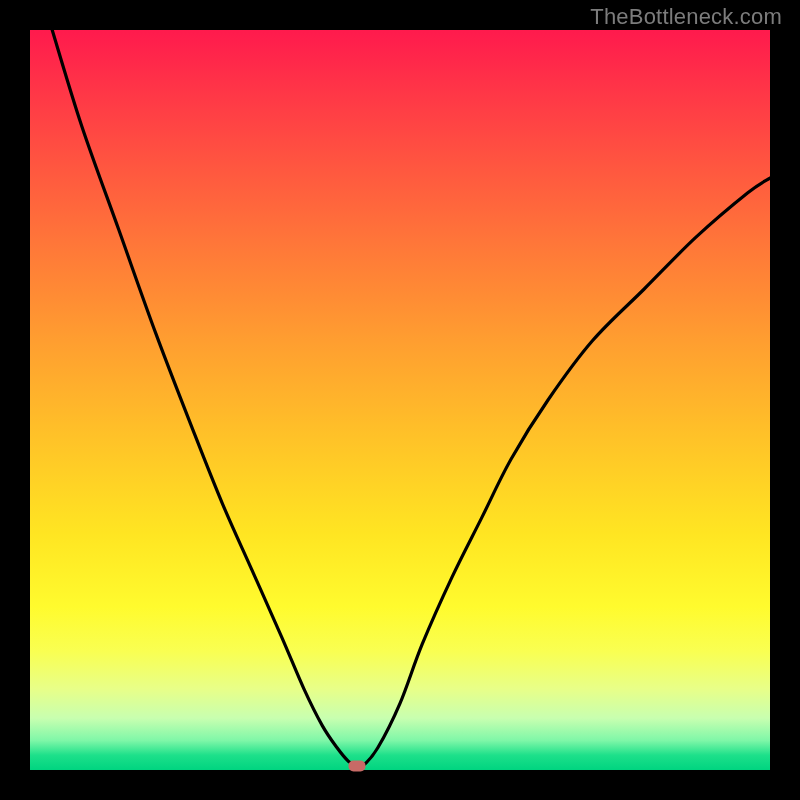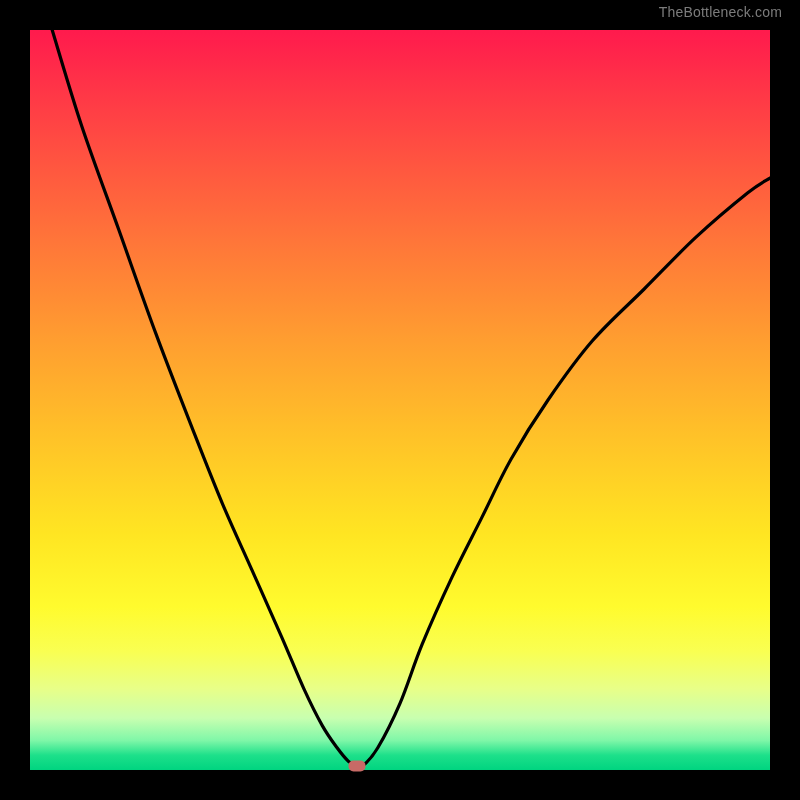--- a/index.html
+++ b/index.html
@@ -42,21 +42,21 @@
       #7ff7a8 96%,
       #1de08a 98%,
       #00d480 100%
     );
   }
   .watermark {
     position: absolute;
     top: 4px;
     right: 18px;
     color: #7c7c7c;
-    font-size: 14px;
+    font-size: 22px;
     letter-spacing: 0.2px;
     user-select: none;
   }
   svg.curve {
     position: absolute;
     top: 0;
     left: 0;
     width: 740px;
     height: 740px;
   }

